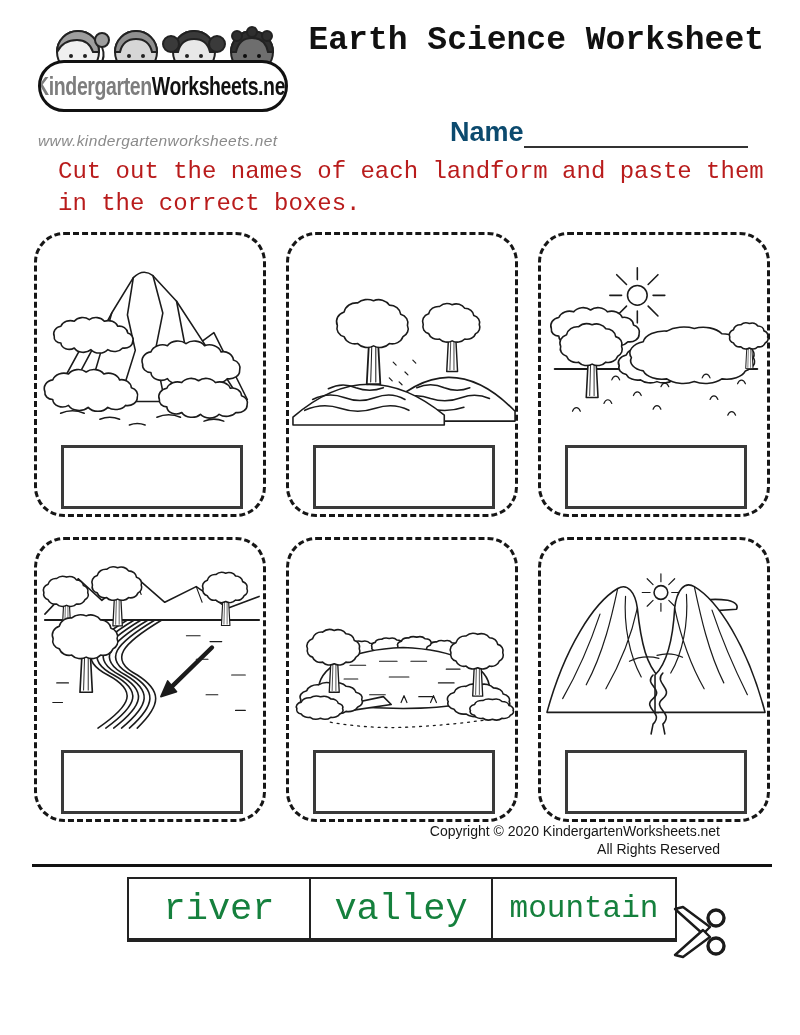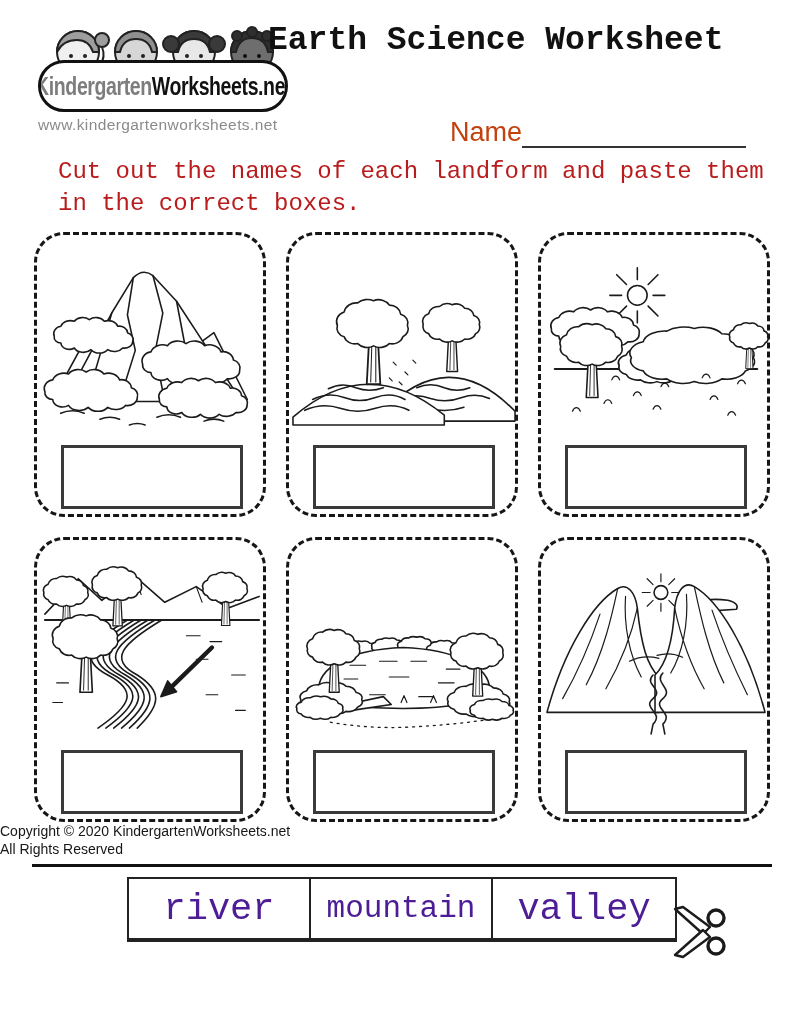--- a/index.html
+++ b/index.html
@@ -21,30 +21,31 @@
     display:flex; align-items:center; justify-content:center; overflow:hidden;
   }
   .banner-text {
     white-space:nowrap; font-weight:bold; font-size:25px; letter-spacing:-0.5px;
     transform:scaleX(0.78); transform-origin:center;
     font-family:"Liberation Sans","DejaVu Sans",sans-serif;
   }
   .brand-gray { color:#7d7d7d; }
   .brand-black { color:#111; }
   .website {
-    position:absolute; left:38px; top:116px; font-size:15.5px; color:#8a8a8a;
+    position:absolute; left:38px; top:132px; font-size:15.5px; color:#8a8a8a;
     letter-spacing:0.4px;
+    font-style:italic;
   }
   .title {
-    position:absolute; left:268px; top:22px; width:496px; text-align:left;
+    position:absolute; left:268px; top:22px; width:496px; text-align:right;
     font-family:"Liberation Mono","DejaVu Sans Mono",monospace;
     font-weight:bold; font-size:33px; color:#111; letter-spacing:0px;
   }
   .name-row { position:absolute; left:450px; top:116px; display:flex; align-items:flex-end; }
-  .name-label { font-size:27px; font-weight:400; color:#c2410c; }
+  .name-label { font-size:27px; font-weight:700; color:#0c4a6e; }
   .name-line { width:224px; height:32px; border-bottom:2.5px solid #333; }
 
   
   .instructions {
     position:absolute; left:58px; top:156px; width:715px;
     font-family:"Liberation Mono","DejaVu Sans Mono",monospace;
     font-size:24px; line-height:1.35; color:#b91c1c;
   }
 
   
@@ -58,34 +59,34 @@
   .c4 { left:34px;  top:537px; }
   .c5 { left:286px; top:537px; }
   .c6 { left:538px; top:537px; }
   .card .art { position:absolute; left:2px; top:12px; }
   .answer-box {
     position:absolute; left:24px; top:210px; width:182px; height:64px;
     border:3px solid #3a3a3a; background:#fff;
   }
 
   
-  .copyright { position:absolute; left:0; top:822px; width:720px; text-align:left;
+  .copyright { position:absolute; left:0; top:822px; width:720px; text-align:right;
     font-size:14px; line-height:1.3; color:#161616; }
   .divider { position:absolute; left:32px; top:864px; width:740px; height:3px; background:#111; }
 
   
   .word-bank {
     position:absolute; left:127px; top:877px;
     display:grid; grid-template-columns:repeat(3,182px); grid-auto-rows:61px;
     border:2.5px solid #222; background:#fff;
   }
   .word-cell {
     display:flex; align-items:center; justify-content:center;
     font-family:"Liberation Mono","DejaVu Sans Mono",monospace;
-    font-size:37px; color:#4c1d95;
+    font-size:37px; color:#15803d;
   }
   .word-cell:not(:nth-child(3n)) { border-right:2.5px solid #222; }
   .word-cell:nth-child(-n+3) { border-bottom:2.5px solid #222; }
   .word-mountain { font-size:31px; }
   .scissors { position:absolute; left:671px; top:905px; }
 </style>
 </head>
 <body>
 
 <div class="page">
@@ -274,22 +275,22 @@
   </div>
 
   <div class="copyright">
     <div>Copyright © 2020 KindergartenWorksheets.net</div>
     <div>All Rights Reserved</div>
   </div>
   <div class="divider"></div>
 
   <div class="word-bank">
     <div class="word-cell">river</div>
+    <div class="word-cell">valley</div>
     <div class="word-cell word-mountain">mountain</div>
-    <div class="word-cell">valley</div>
   </div>
 
   <svg class="scissors" width="60" height="54" viewBox="0 0 60 54">
     <g stroke="#1b1b1b" stroke-width="2.4" stroke-linejoin="round" fill="#fff">
       <polygon points="4,4 12,2 39,22 32,29"></polygon>
       <polygon points="4,50 12,52 39,32 32,25"></polygon>
       <circle cx="45" cy="13" r="8" fill="none" stroke-width="3.4"></circle>
       <circle cx="45" cy="41" r="8" fill="none" stroke-width="3.4"></circle>
     </g>
   </svg>

